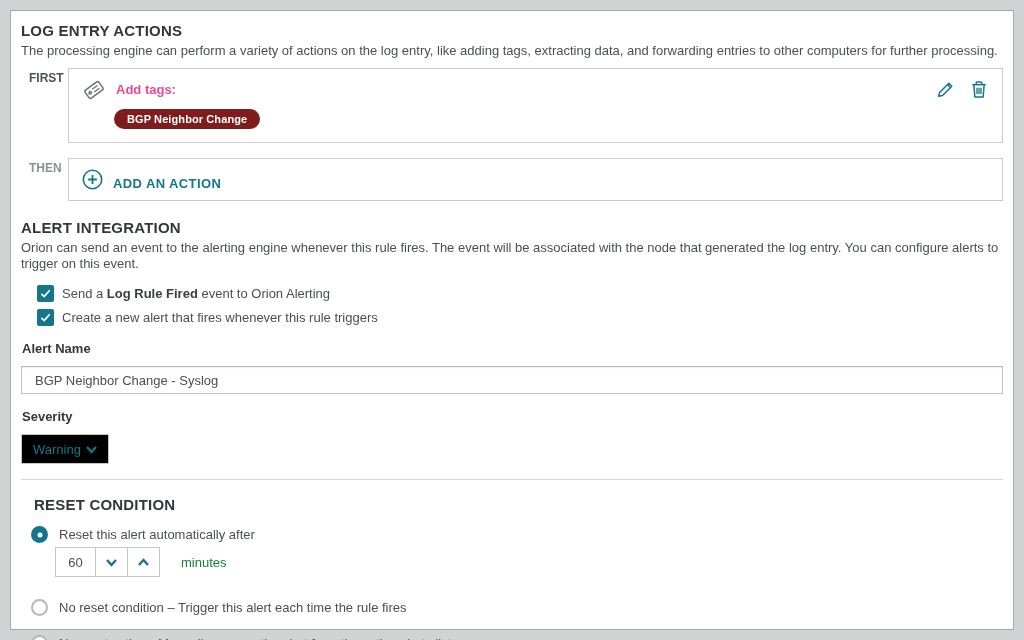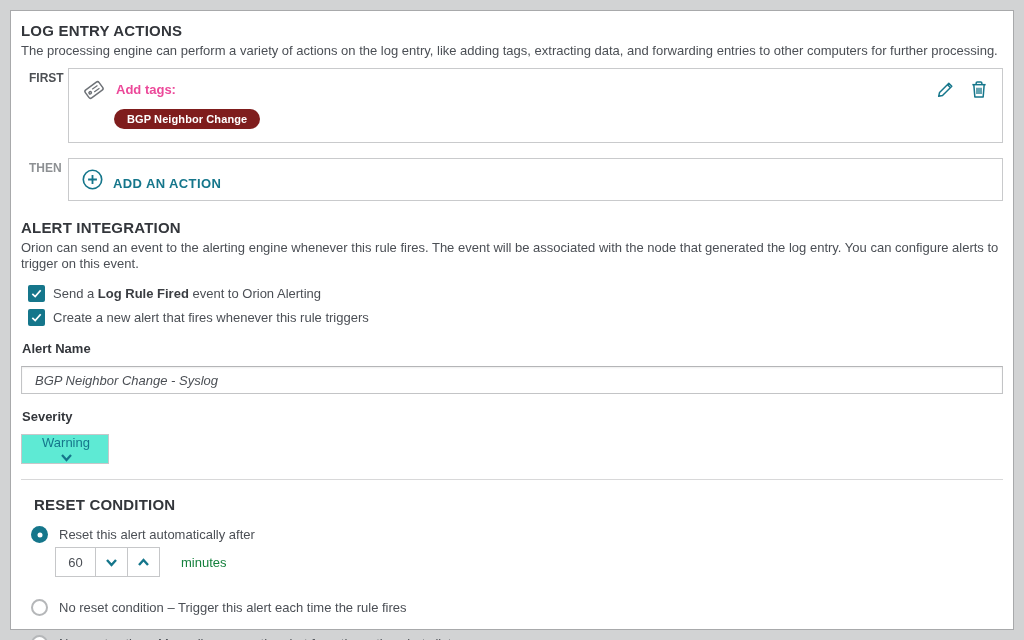--- a/index.html
+++ b/index.html
@@ -57,21 +57,21 @@
   .add-action-box {
     display:flex; align-items:flex-end;
     padding:9px 12px; cursor:pointer;
   }
   .add-action-label {
     margin-left:9px; font-size:13px; font-weight:bold;
     color:#15768b; letter-spacing:0.4px;
   }
   
   .alert-section { margin-top:18px; }
-  .check-row { display:flex; align-items:center; margin-left:7px; }
+  .check-row { display:flex; align-items:center; margin-left:16px; }
   .check-row.one { margin-top:13px; }
   .check-row.two { margin-top:7px; }
   .checkbox {
     width:17px; height:17px; flex:0 0 17px;
     background:#15768b; border-radius:2px;
     display:flex; align-items:center; justify-content:center;
     cursor:pointer;
   }
   .check-label { margin-left:8px; font-size:13px; color:#4b4f55; }
   .check-label b { color:#3a3d42; }
@@ -80,27 +80,26 @@
     margin:15px 0 0 1px;
   }
   .text-input {
     display:block; width:100%; height:28px;
     margin-top:10px; box-sizing:border-box;
     border:1px solid #c3c4c6; border-top-color:#b4b5b7;
     box-shadow:inset 0 1px 2px rgba(0,0,0,0.07);
     font-family:"Liberation Sans", sans-serif;
     font-size:13px; color:#4b4f55; padding:0 0 0 13px;
     outline:none;
-    font-style:italic;
   }
   .dropdown {
     margin-top:10px; width:88px; height:30px;
     border:1px solid #c6c7c9; box-sizing:border-box;
     display:flex; align-items:center; padding:0 9px 0 11px;
-    cursor:pointer; background:#5eead4;flex-direction:column;
+    cursor:pointer; background:#000000;
   }
   .dropdown-value { font-size:13px; color:#15768b; flex:1; }
   .divider { height:1px; background:#d8d8d9; margin-top:15px; }
   
   .reset-section { margin-left:13px; }
   .reset-section .section-title { margin-top:16px; }
   .radio-row { display:flex; align-items:center; margin-left:-3px; }
   .radio-row.r1 { margin-top:13px; }
   .radio-row.r2 { margin-top:22px; }
   .radio-row.r3 { margin-top:19px; }

